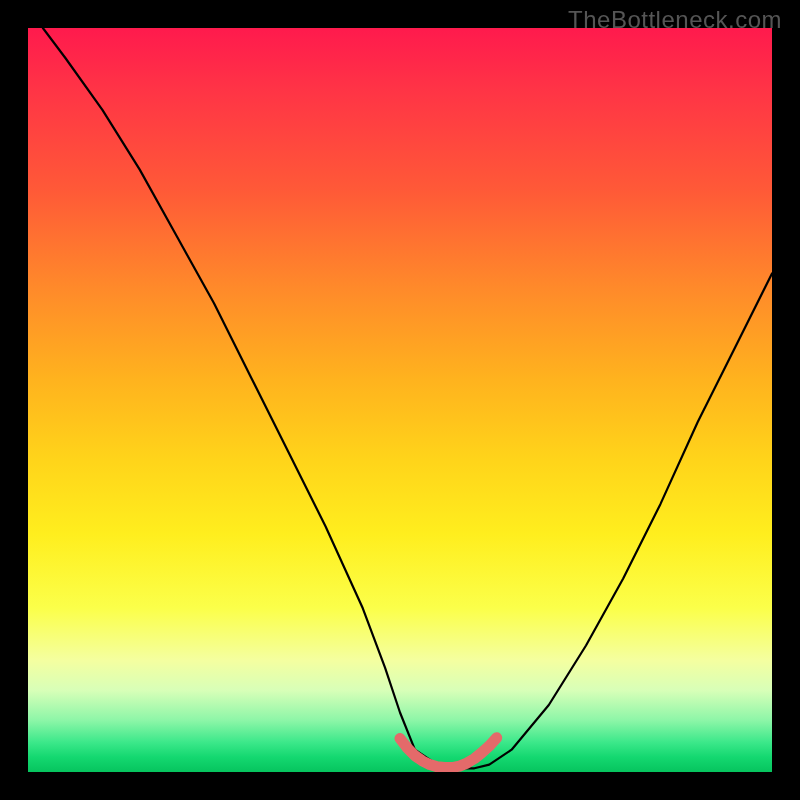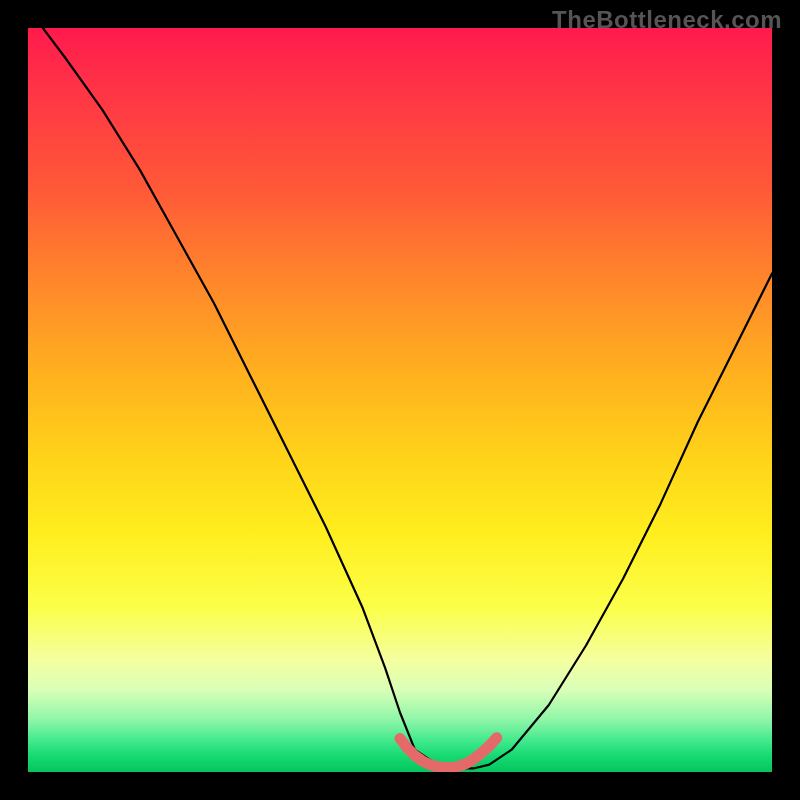--- a/index.html
+++ b/index.html
@@ -10,21 +10,21 @@
     position: relative;
     font-family: Arial, Helvetica, sans-serif;
     overflow: hidden;
   }
   .watermark {
     position: absolute;
     top: 6px;
     right: 18px;
     color: #555;
     font-size: 24px;
-    font-weight: 700;
+    font-weight: 400;
     letter-spacing: 0.5px;
     z-index: 10;
   }
   .plot-frame {
     position: absolute;
     left: 28px;
     top: 28px;
     width: 744px;
     height: 744px;
     background: #000;

